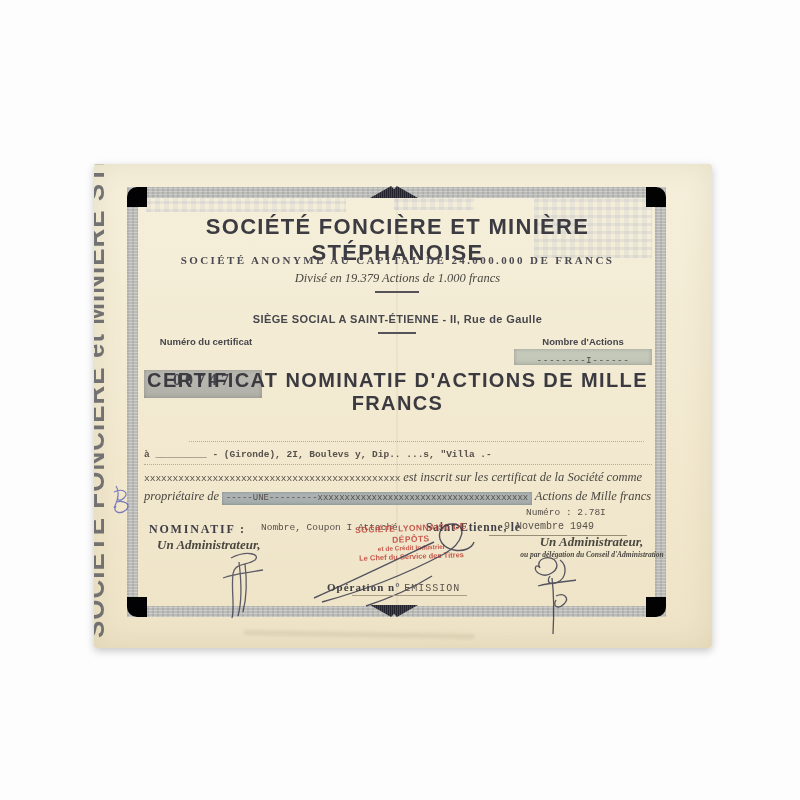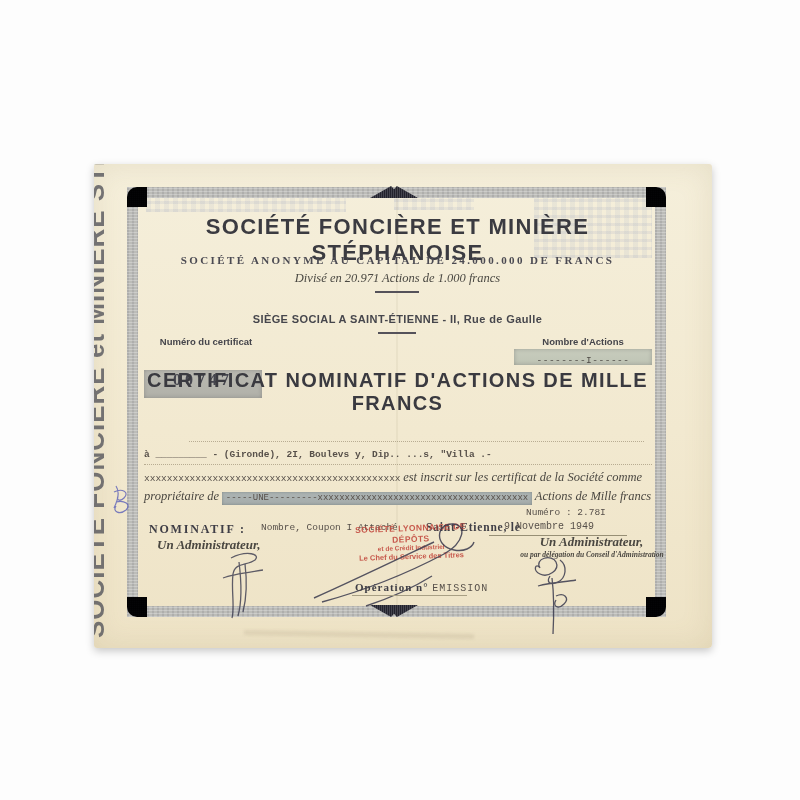--- a/index.html
+++ b/index.html
@@ -113,21 +113,21 @@
     <div class="corner" style="left:552px;top:23px;border-top-right-radius:10px;"></div>
     <div class="corner" style="left:33px;top:433px;border-bottom-left-radius:10px;"></div>
     <div class="corner" style="left:552px;top:433px;border-bottom-right-radius:10px;"></div>
     <div class="notch" style="left:276px;top:22px;clip-path:polygon(0 100%,44% 0,50% 28%,56% 0,100% 100%);"></div>
     <div class="notch" style="left:276px;top:441px;clip-path:polygon(0 0,44% 100%,50% 72%,56% 100%,100% 0);"></div>
     <div class="fold"></div>
     <div class="crease"></div>
 
     <div class="abs center company">SOCIÉTÉ FONCIÈRE ET MINIÈRE STÉPHANOISE</div>
     <div class="abs center capital">SOCIÉTÉ ANONYME AU CAPITAL DE 24.000.000 DE FRANCS</div>
-    <div class="abs center divise">Divisé en 20.971 Actions de 1.000 francs</div>
+    <div class="abs center divise">Divisé en 19.379 Actions de 1.000 francs</div>
     <div class="rule" style="left:281px;top:127px;width:44px;"></div>
     <div class="abs center siege">SIÈGE SOCIAL A SAINT-ÉTIENNE - II, Rue de Gaulle</div>
     <div class="rule" style="left:284px;top:168px;width:38px;"></div>
 
     <div class="abs boxlabel" style="left:52px;top:172px;width:120px;">Numéro du certificat</div>
     <div class="numbox" style="left:50px;top:184px;width:118px;height:28px;margin-top:22px;">
       <span class="certno">00747</span>
     </div>
     <div class="abs boxlabel" style="left:420px;top:172px;width:138px;">Nombre d'Actions</div>
     <div class="numbox" style="left:420px;top:185px;width:138px;height:16px;background:linear-gradient(180deg,#c8ccbd,#bfc4b5);">
@@ -193,20 +193,20 @@
         <path d="M30,44 C38,40 44,46 38,52 C32,58 26,54 30,48"></path>
       </g>
     </svg>
 
     <svg class="sig" style="left:12px;top:318px;" width="32" height="36" viewBox="0 0 32 36">
       <g fill="none" stroke="#5a5fb8" stroke-width="1.2" opacity=".8">
         <path d="M10,4 C14,10 12,18 8,26 M8,10 C16,6 24,10 18,16 C14,20 10,18 12,14 M10,20 C18,18 26,22 20,28 C14,33 6,30 10,24"></path>
       </g>
     </svg>
 
-    <div class="abs opline" style="left:233px;top:417px;margin-left:28px;">
+    <div class="abs opline" style="left:233px;top:417px;">
       <span>Opération n°</span>
       <span class="tw" style="font-size:10px;font-weight:400;letter-spacing:1px;">EMISSION</span>
     </div>
     <div class="underl" style="left:258px;top:431px;width:115px;background:#a89f84;"></div>
 
   </div>
 </div>
 
 </body></html>

